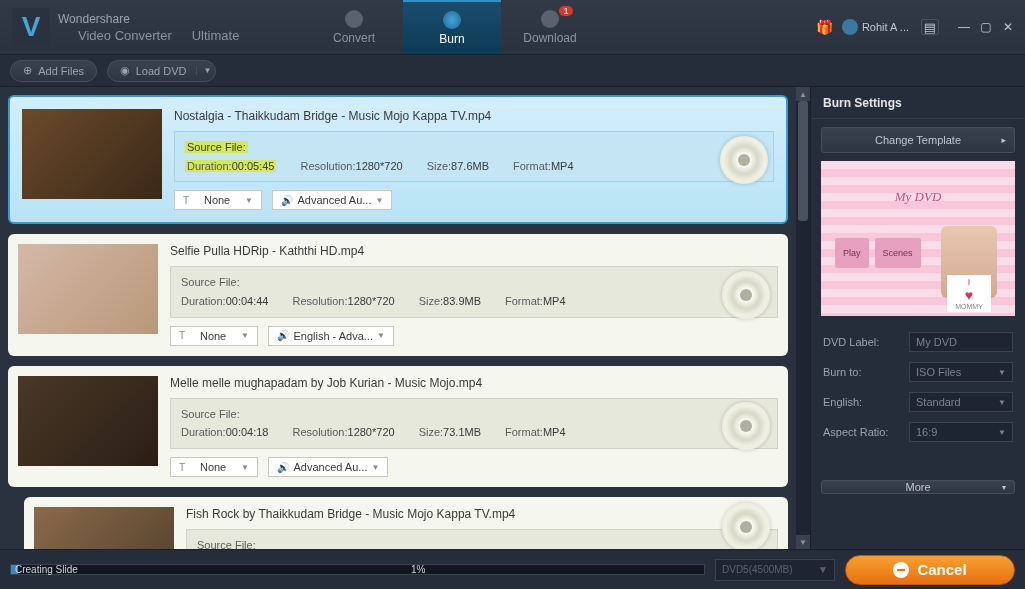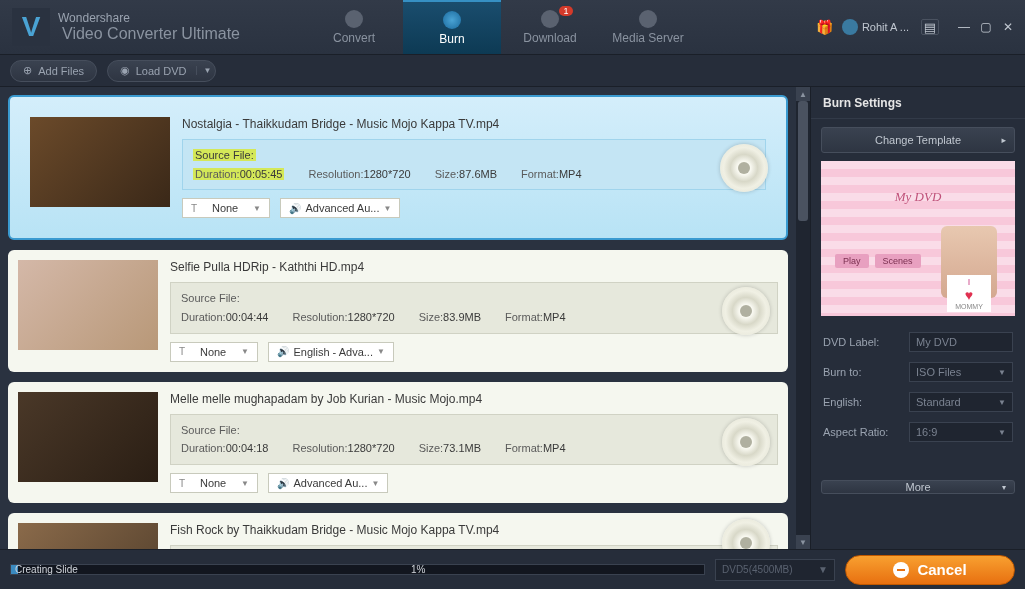--- a/index.html
+++ b/index.html
@@ -5,21 +5,21 @@
 * { margin: 0; padding: 0; box-sizing: border-box; font-family: Arial, sans-serif; }
 body { width: 1025px; height: 589px; background: #2a3240; overflow: hidden; color: #c0c7d0; font-size: 12px; }
 
 
 .titlebar { height: 55px; background: linear-gradient(#323a48, #2a3240); display: flex; align-items: center; border-bottom: 1px solid #1a1f28; }
 .logo-area { display: flex; align-items: center; padding: 0 12px; width: 305px; }
 .logo-v { width: 38px; height: 38px; background: #2a3240; display: flex; align-items: center; justify-content: center; color: #4aa3d4; font-size: 28px; font-weight: bold; position: relative; }
 .logo-text { margin-left: 8px; }
 .logo-text .line1 { font-size: 12px; color: #9aa3b0; }
 .logo-text .line2 { font-size: 15px; font-weight: bold; color: #e8ecf0; }
-.logo-text .line2 span { font-size: 16px; font-weight: normal; color: #8a93a0; margin-left: 4px; }
+.logo-text .line2 span { font-size: 13px; font-weight: normal; color: #8a93a0; margin-left: 20px; }
 
 .tabs { display: flex; height: 100%; }
 .tab { width: 98px; display: flex; flex-direction: column; align-items: center; justify-content: center; cursor: pointer; position: relative; color: #8a93a0; font-size: 12px; }
 .tab.active { background: linear-gradient(#1a4d6e, #0d3a54); border-top: 2px solid #3690c4; color: #fff; }
 .tab-icon { width: 18px; height: 18px; margin-bottom: 3px; border-radius: 50%; background: #5a6270; }
 .tab.active .tab-icon { background: radial-gradient(circle, #4aa3d4, #1a6a9e); }
 .tab .badge { position: absolute; top: 6px; right: 26px; background: #d43a2a; color: #fff; font-size: 9px; border-radius: 8px; padding: 0 4px; min-width: 14px; text-align: center; }
 
 .title-right { margin-left: auto; display: flex; align-items: center; gap: 8px; padding-right: 8px; }
 .gift-icon { color: #e89020; font-size: 14px; }
@@ -37,21 +37,21 @@
 
 
 .main { display: flex; height: 462px; }
 .list-area { flex: 1; padding: 8px; overflow: hidden; position: relative; }
 .scrollbar { width: 14px; background: #1f2530; display: flex; flex-direction: column; }
 .scroll-arr { height: 14px; background: #3a4250; color: #8a93a0; display: flex; align-items: center; justify-content: center; font-size: 8px; cursor: pointer; }
 .scroll-track { flex: 1; position: relative; }
 .scroll-thumb { position: absolute; top: 0; left: 2px; right: 2px; height: 120px; background: #4a5260; border-radius: 3px; }
 
 .card { background: #f5f7ef; border-radius: 6px; margin-bottom: 10px; padding: 10px; display: flex; gap: 12px; color: #3a3a3a; position: relative; }
-.card.active { background: linear-gradient(#d4eefb, #b8e3f5); border: 2px solid #3a9ad0; padding: 20px; }
+.card.active { background: linear-gradient(#d4eefb, #b8e3f5); border: 2px solid #3a9ad0; padding: 12px; }
 .thumb { width: 140px; height: 90px; background: #333; flex-shrink: 0; background-size: cover; }
 .thumb.t1 { background: linear-gradient(135deg, #6b4a2a, #3a2818); }
 .thumb.t2 { background: linear-gradient(135deg, #d4b8a8, #b89878); }
 .thumb.t3 { background: linear-gradient(135deg, #4a3828, #2a1e14); }
 .thumb.t4 { background: linear-gradient(135deg, #8a6a4a, #5a4530); }
 .card-body { flex: 1; }
 .card-title { font-size: 12px; color: #3a3a3a; margin-bottom: 8px; }
 .details-box { background: #e6e8dc; border: 1px solid #d0d2c4; padding: 6px 10px; font-size: 11px; line-height: 1.7; margin-bottom: 8px; }
 .card.active .details-box { background: #c4e5f4; border-color: #a0d4ec; }
 .details-box .label { color: #5a5a5a; }
@@ -70,21 +70,21 @@
 .rp-btn { margin: 8px 10px; height: 26px; background: linear-gradient(#3a4250, #2e3542); border: 1px solid #464e5c; border-radius: 3px; display: flex; align-items: center; justify-content: center; color: #c0c7d0; font-size: 11px; cursor: pointer; position: relative; }
 .rp-btn .arr { position: absolute; right: 8px; font-size: 9px; }
 .preview { margin: 6px 10px; height: 155px; background: #fadce8; position: relative; overflow: hidden; }
 .preview-stripes { position: absolute; inset: 0; background: repeating-linear-gradient(#fadce8 0, #fadce8 8px, #f8c8da 8px, #f8c8da 16px); }
 .preview-title { position: absolute; top: 28px; left: 0; right: 0; text-align: center; color: #c0527a; font-size: 13px; font-style: italic; font-family: cursive; }
 .preview-girl { position: absolute; right: 18px; bottom: 18px; width: 56px; height: 72px; background: linear-gradient(#e8c8b0, #d4a890); border-radius: 6px; }
 .preview-note { position: absolute; right: 24px; bottom: 4px; width: 44px; background: #fff; padding: 2px; text-align: center; }
 .preview-note .heart { color: #e03050; font-size: 14px; }
 .preview-note .txt { font-size: 7px; color: #888; }
 .preview-menu { position: absolute; left: 14px; bottom: 48px; display: flex; gap: 6px; }
-.preview-menu span { background: #e8a0c0; color: #7a3050; font-size: 9px; padding: 2px 8px; border-radius: 2px; }
+.preview-menu span { background: #e8a0c0; color: #7a3050; font-size: 9px; padding: 10px 8px; border-radius: 2px; }
 
 .settings { padding: 10px 12px; display: flex; flex-direction: column; gap: 10px; }
 .setting-row { display: flex; align-items: center; gap: 8px; }
 .setting-row label { width: 78px; font-size: 11px; color: #9aa3b0; }
 .setting-input { flex: 1; height: 20px; background: #1f2530; border: 1px solid #3a4250; color: #7a8290; font-size: 11px; padding: 0 6px; display: flex; align-items: center; justify-content: space-between; cursor: pointer; }
 .setting-input .caret2 { font-size: 8px; }
 
 .more-btn { margin: 28px 10px 0; height: 14px; background: linear-gradient(#3a4250, #2e3542); border: 1px solid #464e5c; border-radius: 3px; display: flex; align-items: center; justify-content: center; color: #c0c7d0; font-size: 11px; cursor: pointer; position: relative; }
 .more-btn .arr { position: absolute; right: 8px; font-size: 8px; }
 
@@ -117,24 +117,20 @@
     </div>
     <div class="tab active">
       <div class="tab-icon"></div>
       <span>Burn</span>
     </div>
     <div class="tab">
       <div class="tab-icon"></div>
       <span>Download</span>
       <div class="badge">1</div>
     </div>
-    <div class="tab">
-      <div class="tab-icon"></div>
-      <span>Media Server</span>
-    </div>
   </div>
   <div class="title-right">
     <span class="gift-icon">🎁</span>
     <div class="user-info">
       <div class="user-avatar"></div>
       <span>Rohit A ...</span>
     </div>
     <div class="docs-icon">▤</div>
     <div class="win-btns">
       <div class="win-btn">—</div>
@@ -239,21 +235,21 @@
           <div class="mini-sel">
               <span class="pre">🔊</span>
               <span>Advanced Au...</span>
               <span class="caret2">▼</span>
             </div>
         </div>
       </div>
       <div class="disc-icon"></div>
     </div>
 
-    <div class="card" style="height:60px; overflow:hidden;">
+    <div class="card" style="height:60px; overflow:hidden;margin-left:16px;">
       <div class="thumb t4" style="height:50px;"></div>
       <div class="card-body">
         <div class="card-title">Fish Rock by Thaikkudam Bridge - Music Mojo Kappa TV.mp4</div>
         <div class="details-box">
           <div class="label">Source File:</div>
         </div>
       </div>
       <div class="disc-icon"></div>
     </div>
 

